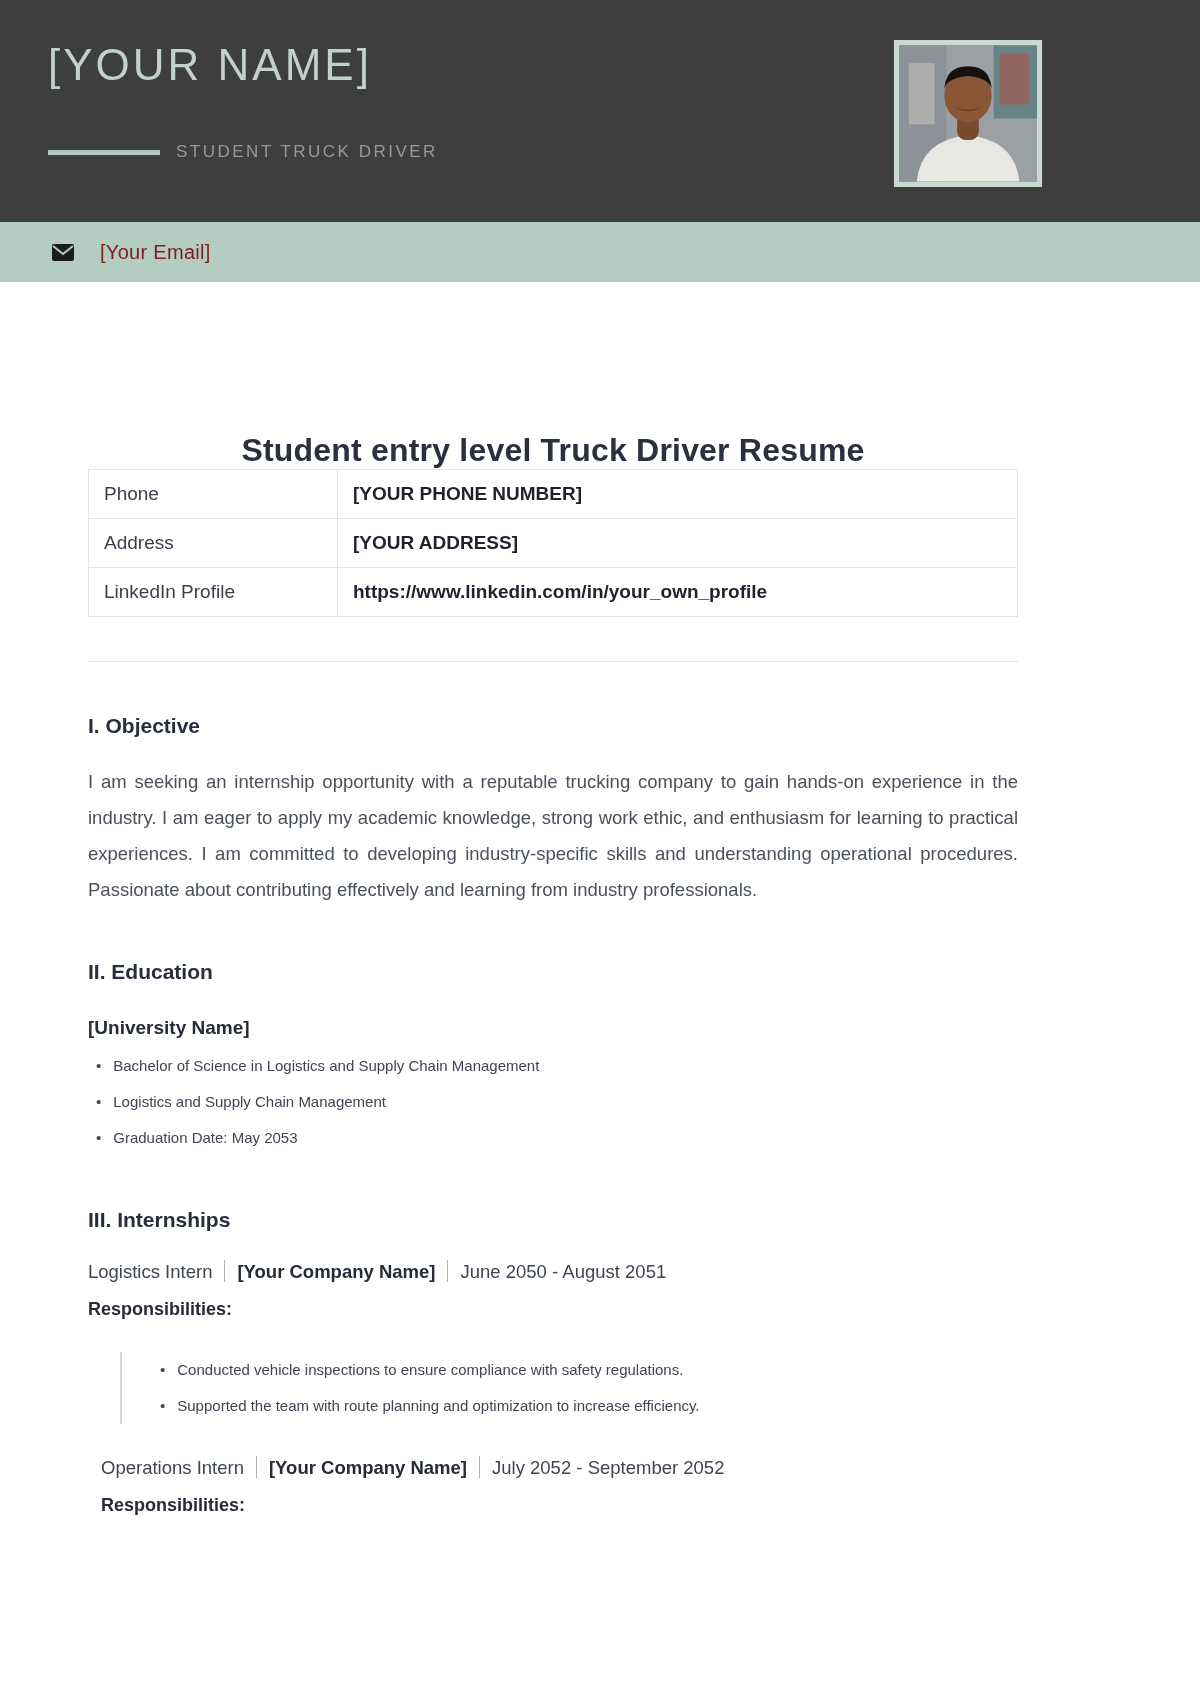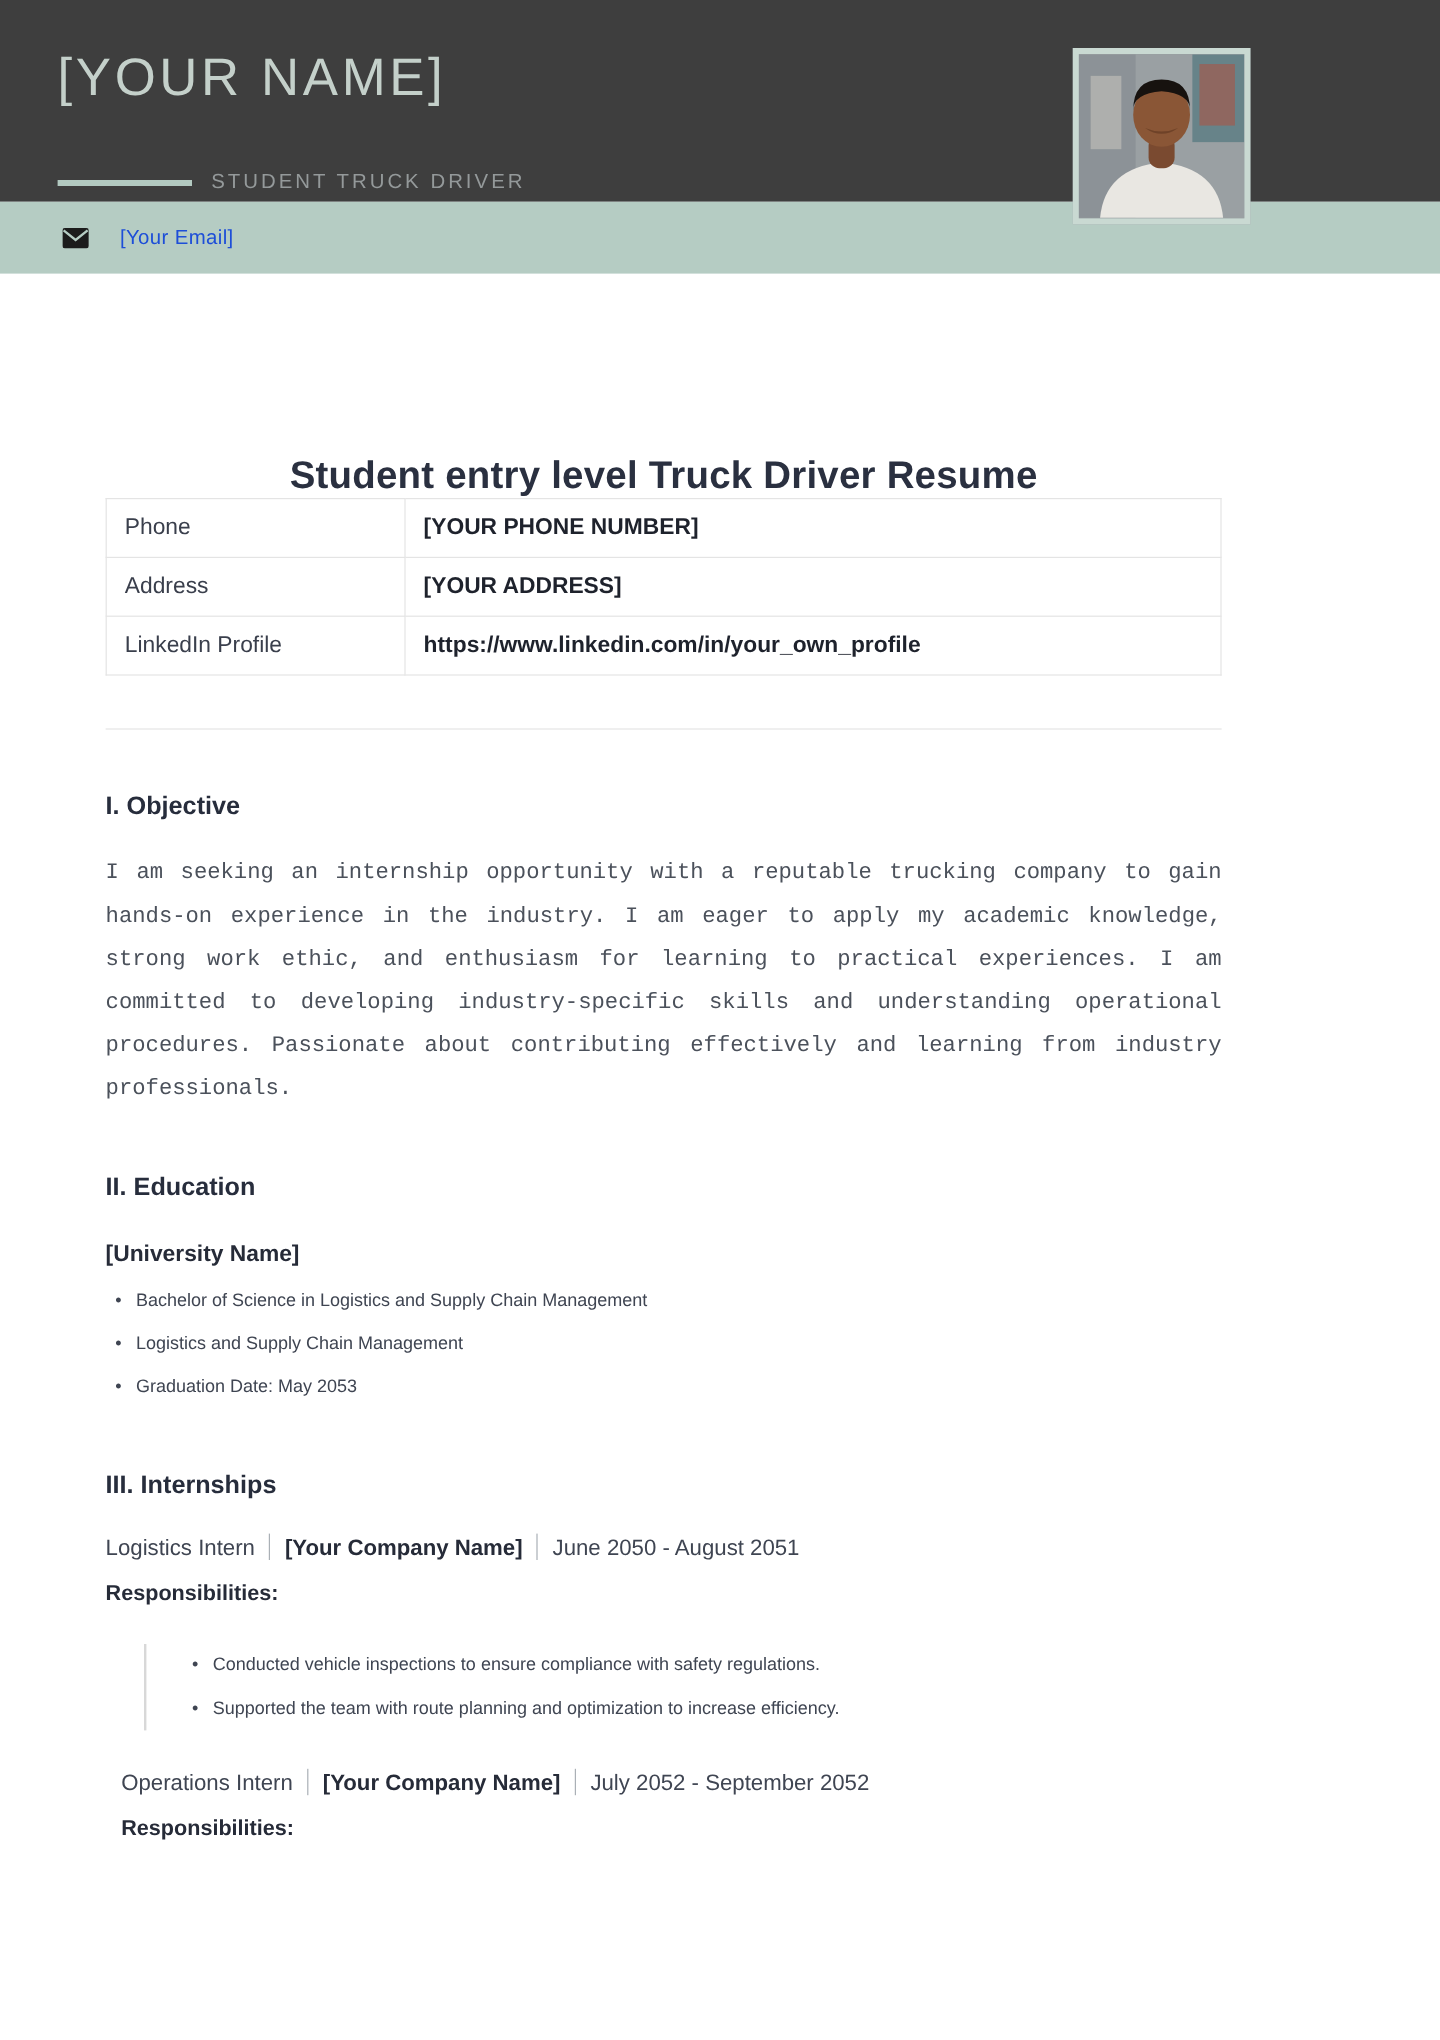--- a/index.html
+++ b/index.html
@@ -6,21 +6,21 @@
   body {
     width: 1200px;
     font-family: "Liberation Sans", sans-serif;
     color: #4b515b;
   }
   .page { width: 1200px; min-height: 1700px; position: relative; overflow: hidden; }
 
   
   .top-header {
     background: #3e3e3e;
-    height: 168px;
+    height: 222px;
     position: relative;
     box-sizing: border-box;
     padding: 0 48px;
   }
   .name-heading {
     margin: 0;
     padding-top: 40px;
     font-size: 44px;
     font-weight: 400;
     letter-spacing: 3px;
@@ -61,22 +61,22 @@
   .email-bar {
     background: #b5ccc3;
     height: 60px;
     display: flex;
     align-items: center;
     box-sizing: border-box;
     padding: 0 52px;
   }
   .mail-icon { display: inline-flex; margin-right: 26px; }
   .email-text {
-    font-size: 17px;
-    color: #1d4ed8;
+    font-size: 20px;
+    color: #7f1d1d;
     letter-spacing: 0.3px;
   }
 
   
   .content {
     width: 930px;
     margin-left: 88px;
     box-sizing: border-box;
   }
   .doc-title {
@@ -118,21 +118,20 @@
     font-size: 21px;
     font-weight: 700;
     color: #272d3c;
   }
   .body-paragraph {
     margin: 0;
     font-size: 18.5px;
     line-height: 36px;
     text-align: justify;
     color: #4b515b;
-    font-family: Liberation Mono, monospace;
   }
 
   .university-name {
     margin: 0 0 2px 0;
     font-size: 19px;
     font-weight: 700;
     color: #262b38;
     line-height: 36px;
   }
   ul.dot-list {

